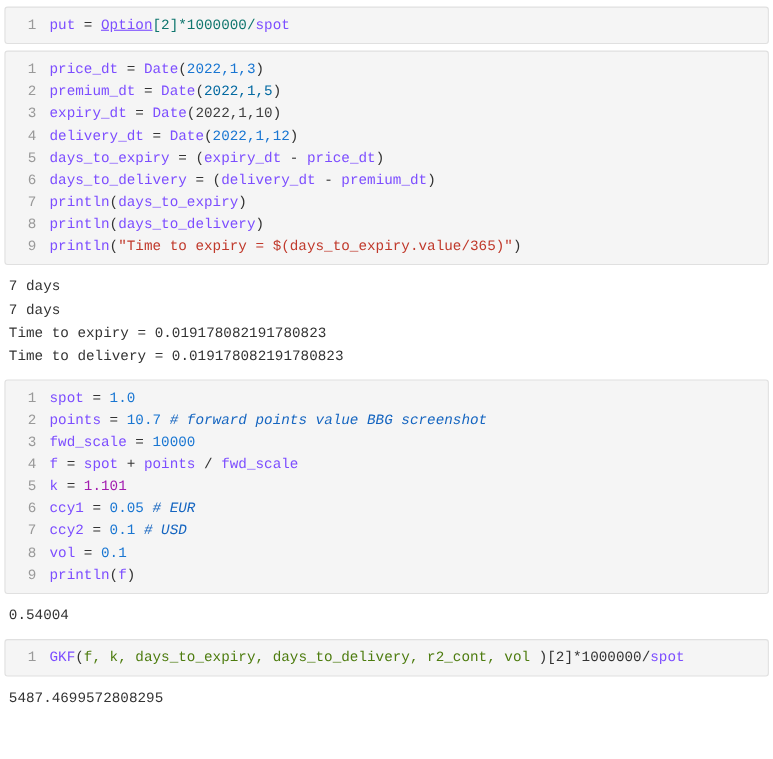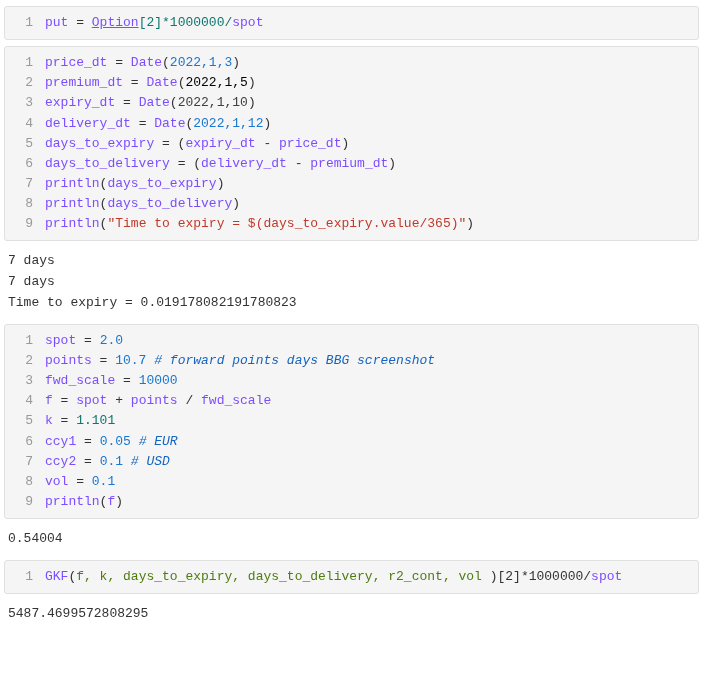--- a/index.html
+++ b/index.html
@@ -65,21 +65,21 @@
         <span class="code-content"><span style="color: rgb(124, 77, 255);">put</span><span style="color: rgb(51, 51, 51);"> = </span><span style="color: rgb(124, 77, 255); text-decoration: underline;">Option</span><span style="color: #0f766e;">[2]*1000000/</span><span style="color: rgb(124, 77, 255);">spot</span></span>
       </div>
     </div>
     <div class="code-block">
       <div class="code-line">
         <span class="line-num">1</span>
         <span class="code-content"><span style="color: rgb(124, 77, 255);">price_dt</span><span style="color: rgb(51, 51, 51);"> = </span><span style="color: rgb(124, 77, 255);">Date</span><span style="color: rgb(51, 51, 51);">(</span><span style="color: rgb(25, 118, 210);">2022,1,3</span><span style="color: rgb(51, 51, 51);">)</span></span>
       </div>
       <div class="code-line">
         <span class="line-num">2</span>
-        <span class="code-content"><span style="color: rgb(124, 77, 255);">premium_dt</span><span style="color: rgb(51, 51, 51);"> = </span><span style="color: rgb(124, 77, 255);">Date</span><span style="color: rgb(51, 51, 51);">(</span><span style="color: #000000;">2022,1,5</span><span style="color: rgb(51, 51, 51);">)</span></span>
+        <span class="code-content"><span style="color: rgb(124, 77, 255);">premium_dt</span><span style="color: rgb(51, 51, 51);"> = </span><span style="color: rgb(124, 77, 255);">Date</span><span style="color: rgb(51, 51, 51);">(</span><span style="color: #0369a1;">2022,1,5</span><span style="color: rgb(51, 51, 51);">)</span></span>
       </div>
       <div class="code-line">
         <span class="line-num">3</span>
         <span class="code-content"><span style="color: rgb(124, 77, 255);">expiry_dt</span><span style="color: rgb(51, 51, 51);"> = </span><span style="color: rgb(124, 77, 255);">Date</span><span style="color: rgb(51, 51, 51);">(</span><span style="color: #404040;">2022,1,10</span><span style="color: rgb(51, 51, 51);">)</span></span>
       </div>
       <div class="code-line">
         <span class="line-num">4</span>
         <span class="code-content"><span style="color: rgb(124, 77, 255);">delivery_dt</span><span style="color: rgb(51, 51, 51);"> = </span><span style="color: rgb(124, 77, 255);">Date</span><span style="color: rgb(51, 51, 51);">(</span><span style="color: rgb(25, 118, 210);">2022,1,12</span><span style="color: rgb(51, 51, 51);">)</span></span>
       </div>
       <div class="code-line">
@@ -100,41 +100,42 @@
       </div>
       <div class="code-line">
         <span class="line-num">9</span>
         <span class="code-content"><span style="color: rgb(124, 77, 255);">println</span><span style="color: rgb(51, 51, 51);">(</span><span style="color: rgb(192, 57, 43);">"Time to expiry = $(days_to_expiry.value/365)"</span><span style="color: rgb(51, 51, 51);">)</span></span>
       </div>
     </div>
     <div class="output-block">
       <div>7 days</div>
       <div>7 days</div>
       <div>Time to expiry = 0.019178082191780823</div>
+      <div>Time to delivery = 0.019178082191780823</div>
     </div>
     <div class="code-block">
       <div class="code-line">
         <span class="line-num">1</span>
-        <span class="code-content"><span style="color: rgb(124, 77, 255);">spot</span><span style="color: rgb(51, 51, 51);"> = </span><span style="color: rgb(25, 118, 210);">2.0</span></span>
+        <span class="code-content"><span style="color: rgb(124, 77, 255);">spot</span><span style="color: rgb(51, 51, 51);"> = </span><span style="color: rgb(25, 118, 210);">1.0</span></span>
       </div>
       <div class="code-line">
         <span class="line-num">2</span>
-        <span class="code-content"><span style="color: rgb(124, 77, 255);">points</span><span style="color: rgb(51, 51, 51);"> = </span><span style="color: rgb(25, 118, 210);">10.7</span><span style="color: rgb(21, 101, 192); font-style: italic;"> # forward points days BBG screenshot</span></span>
+        <span class="code-content"><span style="color: rgb(124, 77, 255);">points</span><span style="color: rgb(51, 51, 51);"> = </span><span style="color: rgb(25, 118, 210);">10.7</span><span style="color: rgb(21, 101, 192); font-style: italic;"> # forward points value BBG screenshot</span></span>
       </div>
       <div class="code-line">
         <span class="line-num">3</span>
         <span class="code-content"><span style="color: rgb(124, 77, 255);">fwd_scale</span><span style="color: rgb(51, 51, 51);"> = </span><span style="color: rgb(25, 118, 210);">10000</span></span>
       </div>
       <div class="code-line">
         <span class="line-num">4</span>
         <span class="code-content"><span style="color: rgb(124, 77, 255);">f</span><span style="color: rgb(51, 51, 51);"> = </span><span style="color: rgb(124, 77, 255);">spot</span><span style="color: rgb(51, 51, 51);"> + </span><span style="color: rgb(124, 77, 255);">points</span><span style="color: rgb(51, 51, 51);"> / </span><span style="color: rgb(124, 77, 255);">fwd_scale</span></span>
       </div>
       <div class="code-line">
         <span class="line-num">5</span>
-        <span class="code-content"><span style="color: rgb(124, 77, 255);">k</span><span style="color: rgb(51, 51, 51);"> = </span><span style="color: #0f766e;">1.101</span></span>
+        <span class="code-content"><span style="color: rgb(124, 77, 255);">k</span><span style="color: rgb(51, 51, 51);"> = </span><span style="color: #a21caf;">1.101</span></span>
       </div>
       <div class="code-line">
         <span class="line-num">6</span>
         <span class="code-content"><span style="color: rgb(124, 77, 255);">ccy1</span><span style="color: rgb(51, 51, 51);"> = </span><span style="color: rgb(25, 118, 210);">0.05</span><span style="color: rgb(21, 101, 192); font-style: italic;"> # EUR</span></span>
       </div>
       <div class="code-line">
         <span class="line-num">7</span>
         <span class="code-content"><span style="color: rgb(124, 77, 255);">ccy2</span><span style="color: rgb(51, 51, 51);"> = </span><span style="color: rgb(25, 118, 210);">0.1</span><span style="color: rgb(21, 101, 192); font-style: italic;"> # USD</span></span>
       </div>
       <div class="code-line">

